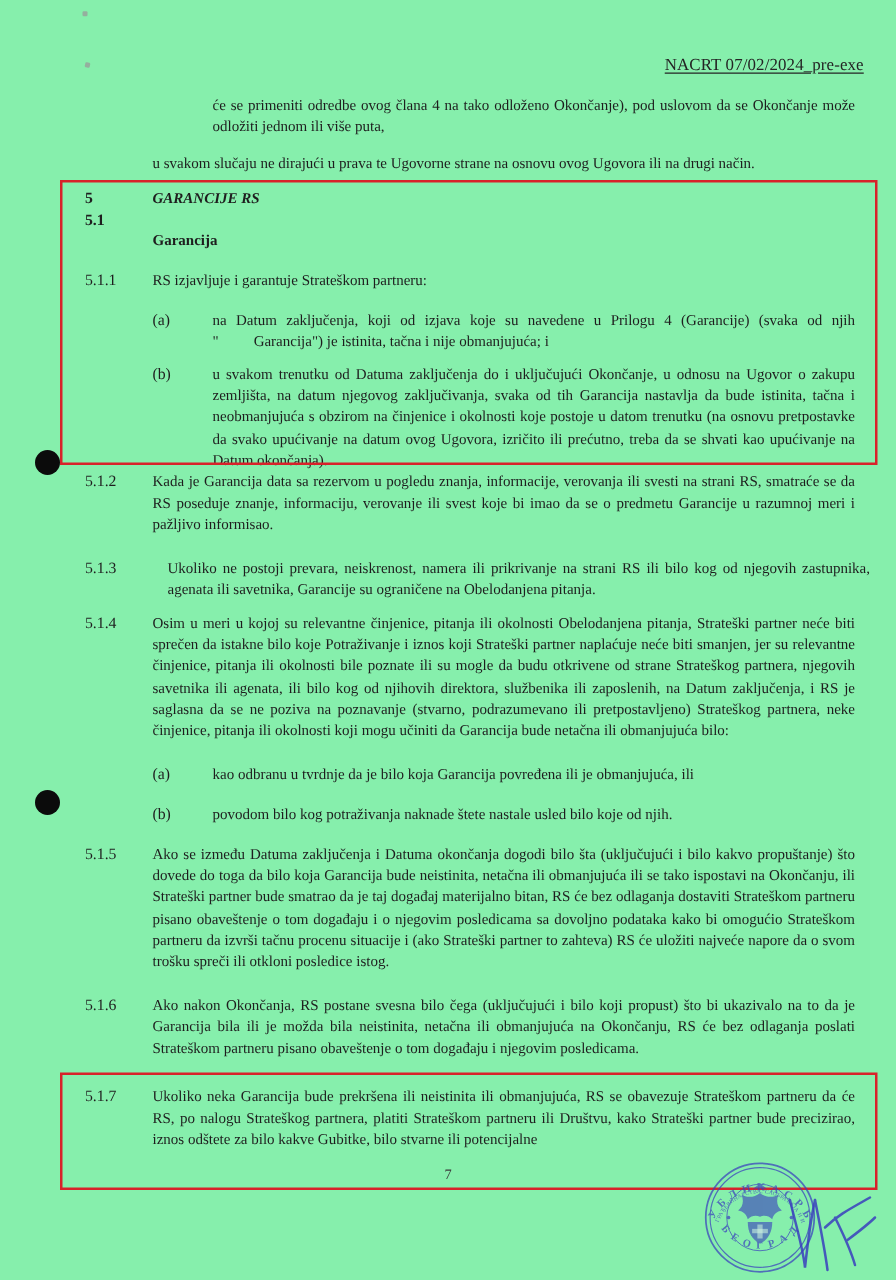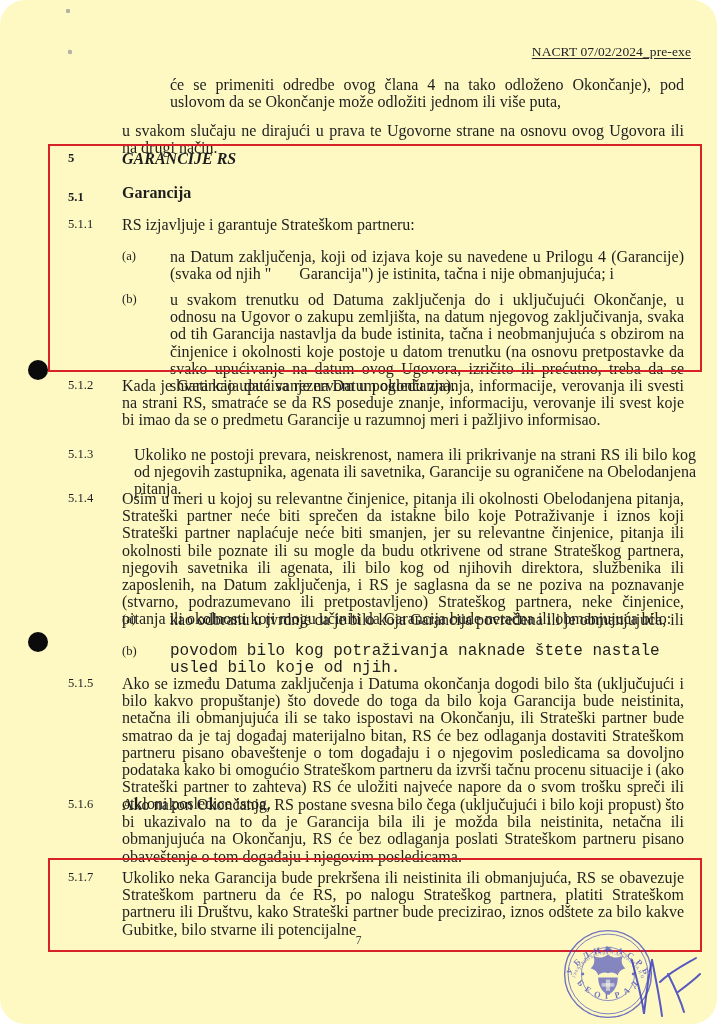--- a/index.html
+++ b/index.html
@@ -12,22 +12,21 @@
     height: 1024px;
     position: relative;
     overflow: hidden;
     font-family: "Liberation Serif", "DejaVu Serif", serif;
     color: #1a1a1a;
   }
 
   .page {
     position: absolute;
     inset: 0;
-    background: #fef9c3;
-    border-radius: 25px;
+    background: #86efac;
   }
 
   
   .speck {
     position: absolute;
     background: #9a9a9a;
     border-radius: 1px;
     opacity: .75;
   }
   .speck.s1 { left: 66px; top: 9px;  width: 4px; height: 4px; }
@@ -67,21 +66,21 @@
   .red-box.box-b { left: 48px;  top: 858px; width: 654px; height: 94px; }
 
   
   .body-area {
     position: absolute;
     left: 0; top: 0;
     width: 717px;
   }
   .blk {
     position: absolute;
-    font-size: 16px;
+    font-size: 12px;
     line-height: 17.2px;
     text-align: justify;
     color: #1e1e1e;
   }
   .num {
     position: absolute;
     font-size: 12.6px;
     line-height: 17.2px;
     color: #1e1e1e;
   }
@@ -135,21 +134,21 @@
 
   <div class="body-area">
 
     <div class="blk" style="left:170px; top:76px; width:514px;">će se primeniti odredbe ovog člana 4 na tako odloženo Okončanje), pod uslovom da se Okončanje može odložiti jednom ili više puta,</div>
 
     <div class="blk" style="left:122px; top:122px; width:562px;">u svakom slučaju ne dirajući u prava te Ugovorne strane na osnovu ovog Ugovora ili na drugi način.</div>
 
     <div class="num bold" style="left:68px; top:150px;">5</div>
     <div class="blk bold" style="left:122px; top:150px; width:400px; text-align:left;font-style:italic;">GARANCIJE RS</div>
 
-    <div class="num bold" style="left:68px; top:189px;">5.1</div>
+    <div class="num bold" style="left:68px; top:168px;">5.1</div>
     <div class="blk bold" style="left:122px; top:184px; width:400px; text-align:left;">Garancija</div>
 
     <div class="num" style="left:68px; top:216px;">5.1.1</div>
     <div class="blk" style="left:122px; top:216px; width:562px; text-align:left;">RS izjavljuje i garantuje Strateškom partneru:</div>
 
     <div class="num" style="left:122px; top:248px;">(a)</div>
     <div class="blk" style="left:170px; top:248px; width:514px;"><span>na Datum zaključenja, koji od izjava koje su navedene u </span><span class="ul">Prilogu 4</span><span class="it"> (Garancije)</span><span> (svaka od njih "</span><span class="bd">Garancija</span><span>") je istinita, tačna i nije obmanjujuća; i</span></div>
 
     <div class="num" style="left:122px; top:291px;">(b)</div>
     <div class="blk" style="left:170px; top:291px; width:514px;">u svakom trenutku od Datuma zaključenja do i uključujući Okončanje, u odnosu na Ugovor o zakupu zemljišta, na datum njegovog zaključivanja, svaka od tih Garancija nastavlja da bude istinita, tačna i neobmanjujuća s obzirom na činjenice i okolnosti koje postoje u datom trenutku (na osnovu pretpostavke da svako upućivanje na datum ovog Ugovora, izričito ili prećutno, treba da se shvati kao upućivanje na Datum okončanja).</div>
@@ -160,21 +159,21 @@
     <div class="num" style="left:68px; top:446px;">5.1.3</div>
     <div class="blk" style="left:134px; top:446px; width:562px;">Ukoliko ne postoji prevara, neiskrenost, namera ili prikrivanje na strani RS ili bilo kog od njegovih zastupnika, agenata ili savetnika, Garancije su ograničene na Obelodanjena pitanja.</div>
 
     <div class="num" style="left:68px; top:490px;">5.1.4</div>
     <div class="blk" style="left:122px; top:490px; width:562px;">Osim u meri u kojoj su relevantne činjenice, pitanja ili okolnosti Obelodanjena pitanja, Strateški partner neće biti sprečen da istakne bilo koje Potraživanje i iznos koji Strateški partner naplaćuje neće biti smanjen, jer su relevantne činjenice, pitanja ili okolnosti bile poznate ili su mogle da budu otkrivene od strane Strateškog partnera, njegovih savetnika ili agenata, ili bilo kog od njihovih direktora, službenika ili zaposlenih, na Datum zaključenja, i RS je saglasna da se ne poziva na poznavanje (stvarno, podrazumevano ili pretpostavljeno) Strateškog partnera, neke činjenice, pitanja ili okolnosti koji mogu učiniti da Garancija bude netačna ili obmanjujuća bilo:</div>
 
     <div class="num" style="left:122px; top:611px;">(a)</div>
     <div class="blk" style="left:170px; top:611px; width:514px; text-align:left;">kao odbranu u tvrdnje da je bilo koja Garancija povređena ili je obmanjujuća, ili</div>
 
     <div class="num" style="left:122px; top:643px;">(b)</div>
-    <div class="blk" style="left:170px; top:643px; width:514px; text-align:left;font-family:Liberation Mono, monospace;">povodom bilo kog potraživanja naknade štete nastale usled bilo koje od njih.</div>
+    <div class="blk" style="left:170px; top:643px; width:514px; text-align:left;">povodom bilo kog potraživanja naknade štete nastale usled bilo koje od njih.</div>
 
     <div class="num" style="left:68px; top:675px;">5.1.5</div>
     <div class="blk" style="left:122px; top:675px; width:562px;">Ako se između Datuma zaključenja i Datuma okončanja dogodi bilo šta (uključujući i bilo kakvo propuštanje) što dovede do toga da bilo koja Garancija bude neistinita, netačna ili obmanjujuća ili se tako ispostavi na Okončanju, ili Strateški partner bude smatrao da je taj događaj materijalno bitan, RS će bez odlaganja dostaviti Strateškom partneru pisano obaveštenje o tom događaju i o njegovim posledicama sa dovoljno podataka kako bi omogućio Strateškom partneru da izvrši tačnu procenu situacije i (ako Strateški partner to zahteva) RS će uložiti najveće napore da o svom trošku spreči ili otkloni posledice istog.</div>
 
     <div class="num" style="left:68px; top:796px;">5.1.6</div>
     <div class="blk" style="left:122px; top:796px; width:562px;">Ako nakon Okončanja, RS postane svesna bilo čega (uključujući i bilo koji propust) što bi ukazivalo na to da je Garancija bila ili je možda bila neistinita, netačna ili obmanjujuća na Okončanju, RS će bez odlaganja poslati Strateškom partneru pisano obaveštenje o tom događaju i njegovim posledicama.</div>
 
     <div class="num" style="left:68px; top:869px;">5.1.7</div>
     <div class="blk" style="left:122px; top:869px; width:562px;">Ukoliko neka Garancija bude prekršena ili neistinita ili obmanjujuća, RS se obavezuje Strateškom partneru da će RS, po nalogu Strateškog partnera, platiti Strateškom partneru ili Društvu, kako Strateški partner bude precizirao, iznos odštete za bilo kakve Gubitke, bilo stvarne ili potencijalne</div>
 

